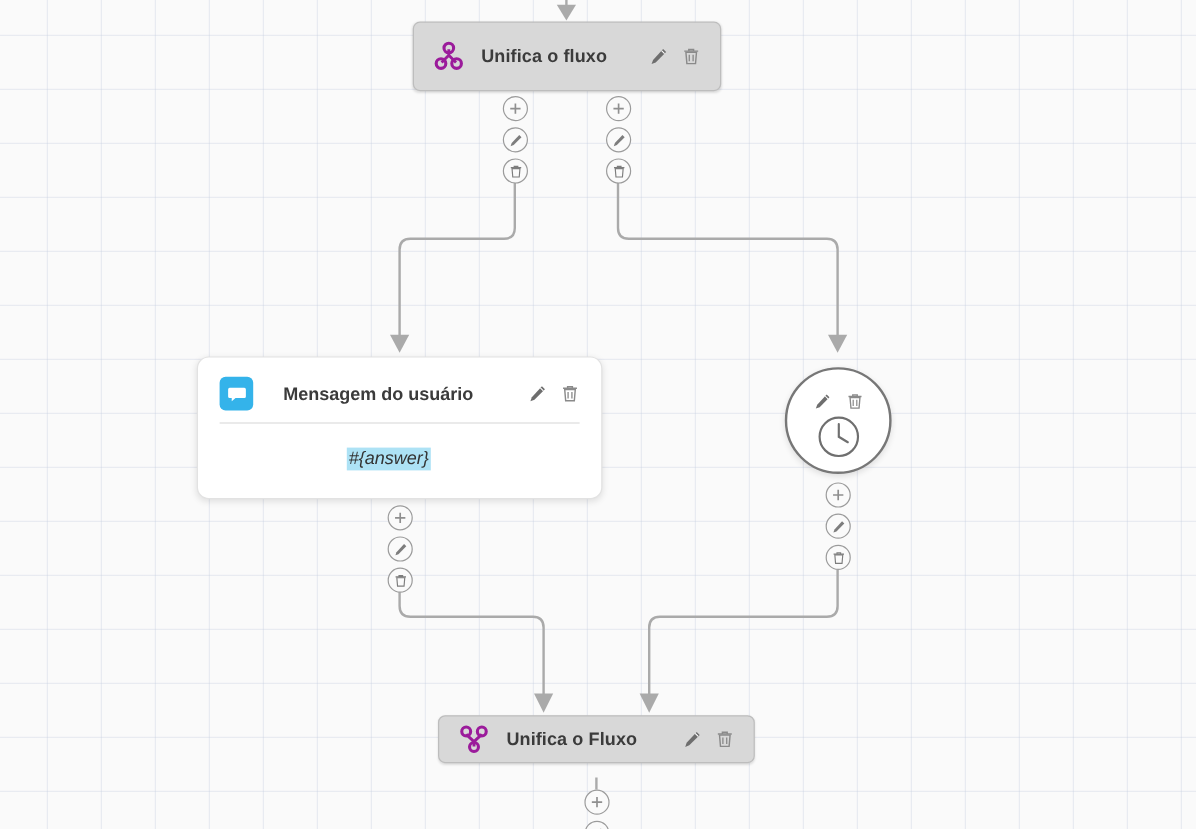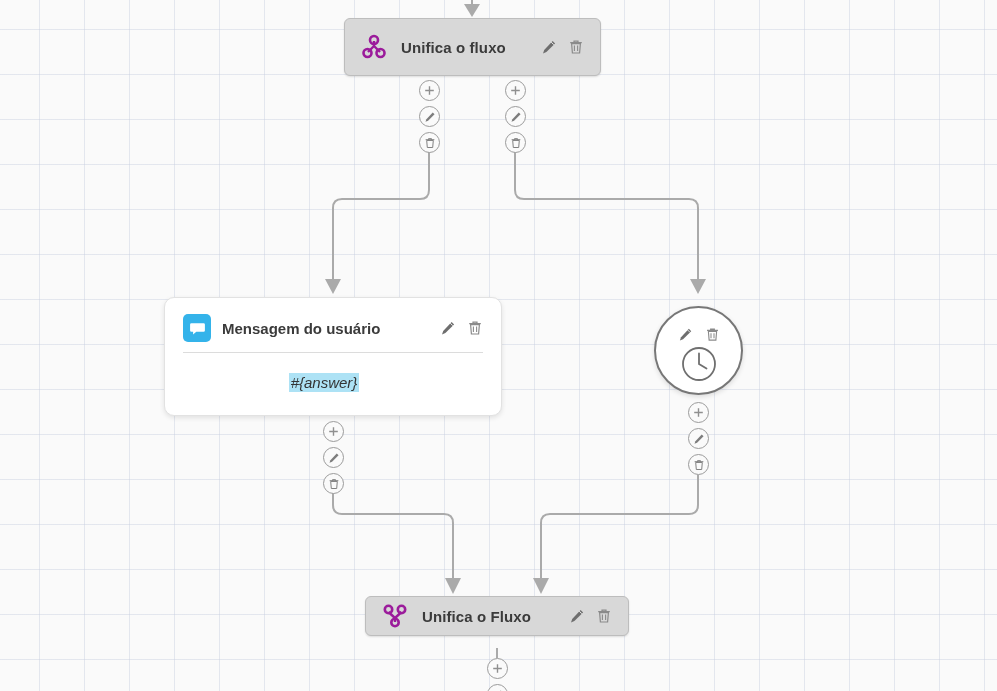--- a/index.html
+++ b/index.html
@@ -253,21 +253,21 @@
 
     <div class="card-header">
       <span class="msg-icon-box">
         <svg width="17" height="17" viewBox="0 0 17 17">
           <path d="M2.4 3.2 H14.6 A1.3 1.3 0 0 1 15.9 4.5 V10.4
                    A1.3 1.3 0 0 1 14.6 11.7 H7.3 L4.1 14.4 V11.7
                    H2.4 A1.3 1.3 0 0 1 1.1 10.4 V4.5
                    A1.3 1.3 0 0 1 2.4 3.2 Z" fill="#ffffff"></path>
         </svg>
       </span>
-      <span class="card-title" style="margin-left:11px;">Mensagem do usuário</span>
+      <span class="card-title" style="margin-left:25px;">Mensagem do usuário</span>
 
       <span class="tools">
         <span class="tool-icon">
           <svg width="16" height="16" viewBox="0 0 16 16">
             <path d="M11.6 1.9 L14.1 4.4 L5.4 13.1 L2 14.4 L3.2 11 Z" fill="#6e6e6e"></path>
             <path d="M10.3 3.2 L12.8 5.7" stroke="#ffffff" stroke-width="0.9"></path>
           </svg>
         </span>
         <span class="tool-icon">
           <svg width="16" height="16" viewBox="0 0 16 16">

